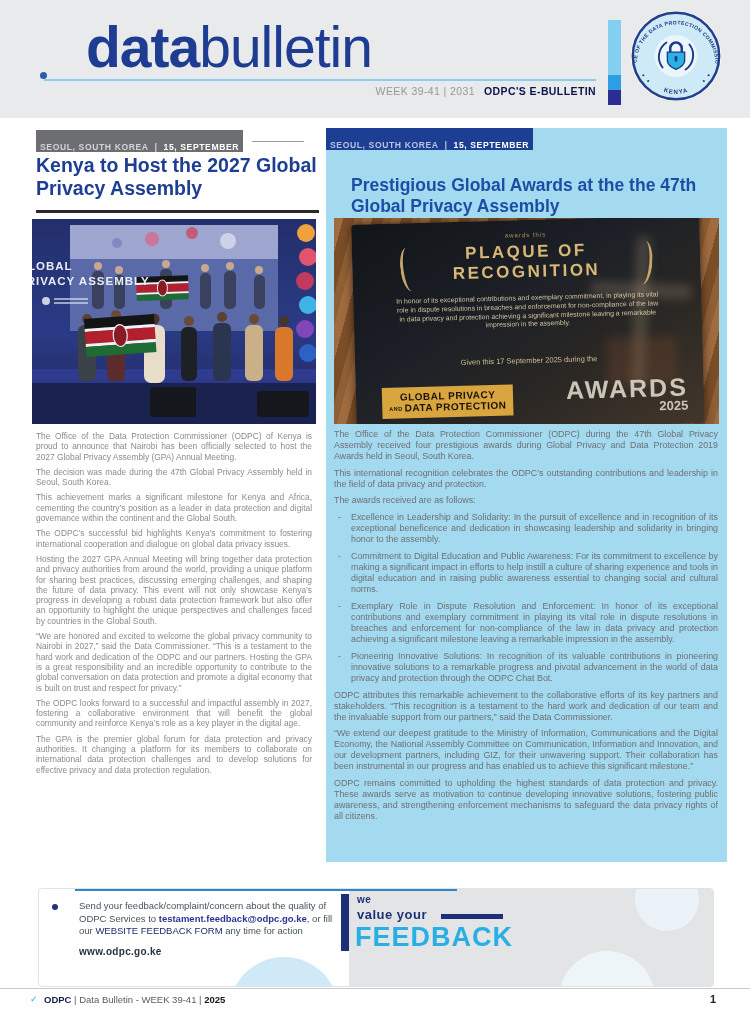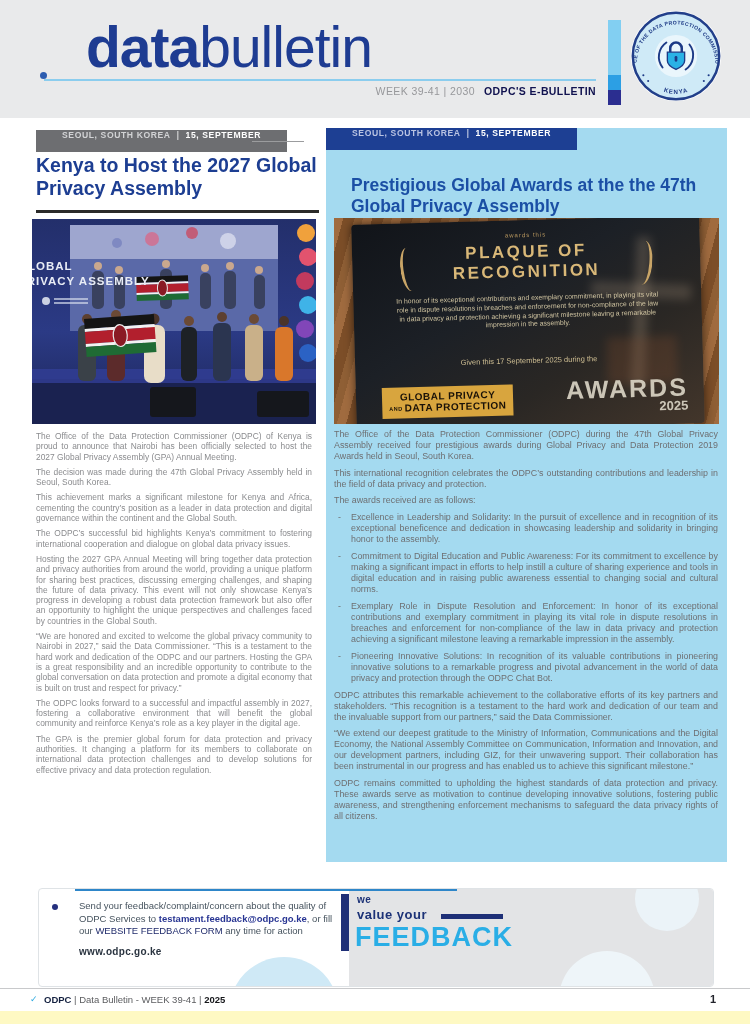--- a/index.html
+++ b/index.html
@@ -1,17 +1,17 @@
 <!DOCTYPE html>
 <html><head>
 <meta charset="utf-8">
 <style>
   html,body{margin:0;padding:0;}
   body{width:750px;height:1024px;font-family:"Liberation Sans",sans-serif;background:#e9eaeb;}
-  .page{position:relative;width:750px;height:1024px;overflow:hidden;background:#fef9c3;}
+  .page{position:relative;width:750px;height:1024px;overflow:hidden;background:#ffffff;}
 
   
   .masthead{position:absolute;left:0;top:0;width:750px;height:118px;background:#e9eaeb;}
   .wordmark{position:absolute;left:86px;top:16px;font-size:57px;line-height:62px;color:#1e3c92;letter-spacing:-1px;white-space:nowrap;}
   .wordmark .wm-bold{font-weight:800;}
   .wordmark .wm-light{font-weight:400;}
   .head-dot{position:absolute;left:40px;top:72px;width:7px;height:7px;border-radius:50%;background:#2c5cb0;}
   .head-line{position:absolute;left:44px;top:79px;width:552px;height:2px;background:#8bcdee;}
   .head-meta{position:absolute;left:340px;top:85px;width:256px;display:flex;justify-content:flex-end;gap:9px;align-items:baseline;}
   .week-label{font-size:10.5px;color:#97989b;letter-spacing:.4px;white-space:nowrap;}
@@ -19,21 +19,21 @@
   .bar3{position:absolute;left:608px;top:20px;width:13px;height:85px;}
   .bar3 .b1{position:absolute;top:0;left:0;width:13px;height:55px;background:#82cff2;}
   .bar3 .b2{position:absolute;top:55px;left:0;width:13px;height:15px;background:#2c9fe4;}
   .bar3 .b3{position:absolute;top:70px;left:0;width:13px;height:15px;background:#2b2e90;}
   .odpc-logo{position:absolute;left:628px;top:8px;width:96px;height:96px;}
 
   
   .sheet{position:absolute;left:0;top:118px;width:750px;height:892px;background:#ffffff;}
 
   
-  .badge{display:inline-flex;align-items:flex-start;gap:6px;height:22px;padding:0 26px;font-size:8.6px;letter-spacing:.6px;white-space:nowrap;}
+  .badge{display:inline-flex;align-items:flex-end;gap:6px;height:22px;padding:0 4px;font-size:8.6px;letter-spacing:.6px;white-space:nowrap;}
   .badge-gray{background:#6d6e71;}
   .badge-navy{background:#1d3f93;}
   .badge .loc{color:#d2d3d5;font-weight:600;}
   .badge-navy .loc{color:#b9c3e2;}
   .badge .sep{color:#ffffff;font-weight:400;}
   .badge .date{color:#ffffff;font-weight:800;}
   .badge-rule{position:absolute;height:1px;background:#9b9c9e;}
 
   
   .left-badge{position:absolute;left:36px;top:130px;}
@@ -112,21 +112,21 @@
 
 <div class="page">
 
   <header class="masthead">
     <div class="head-dot"></div>
     <div class="wordmark">
       <span class="wm-bold">data</span><span class="wm-light">bulletin</span>
     </div>
     <div class="head-line"></div>
     <div class="head-meta">
-      <span class="week-label">WEEK 39-41 | 2030</span>
+      <span class="week-label">WEEK 39-41 | 2031</span>
       <span class="ebulletin-label">ODPC'S E-BULLETIN</span>
     </div>
     <div class="bar3">
       <div class="b1"></div>
       <div class="b2"></div>
       <div class="b3"></div>
     </div>
     <svg class="odpc-logo" viewBox="0 0 100 100">
       <circle cx="50" cy="50" r="47" fill="#ffffff"></circle>
       <circle cx="50" cy="50" r="45" fill="#cfeaf7" stroke="#223f8a" stroke-width="2.6"></circle>

